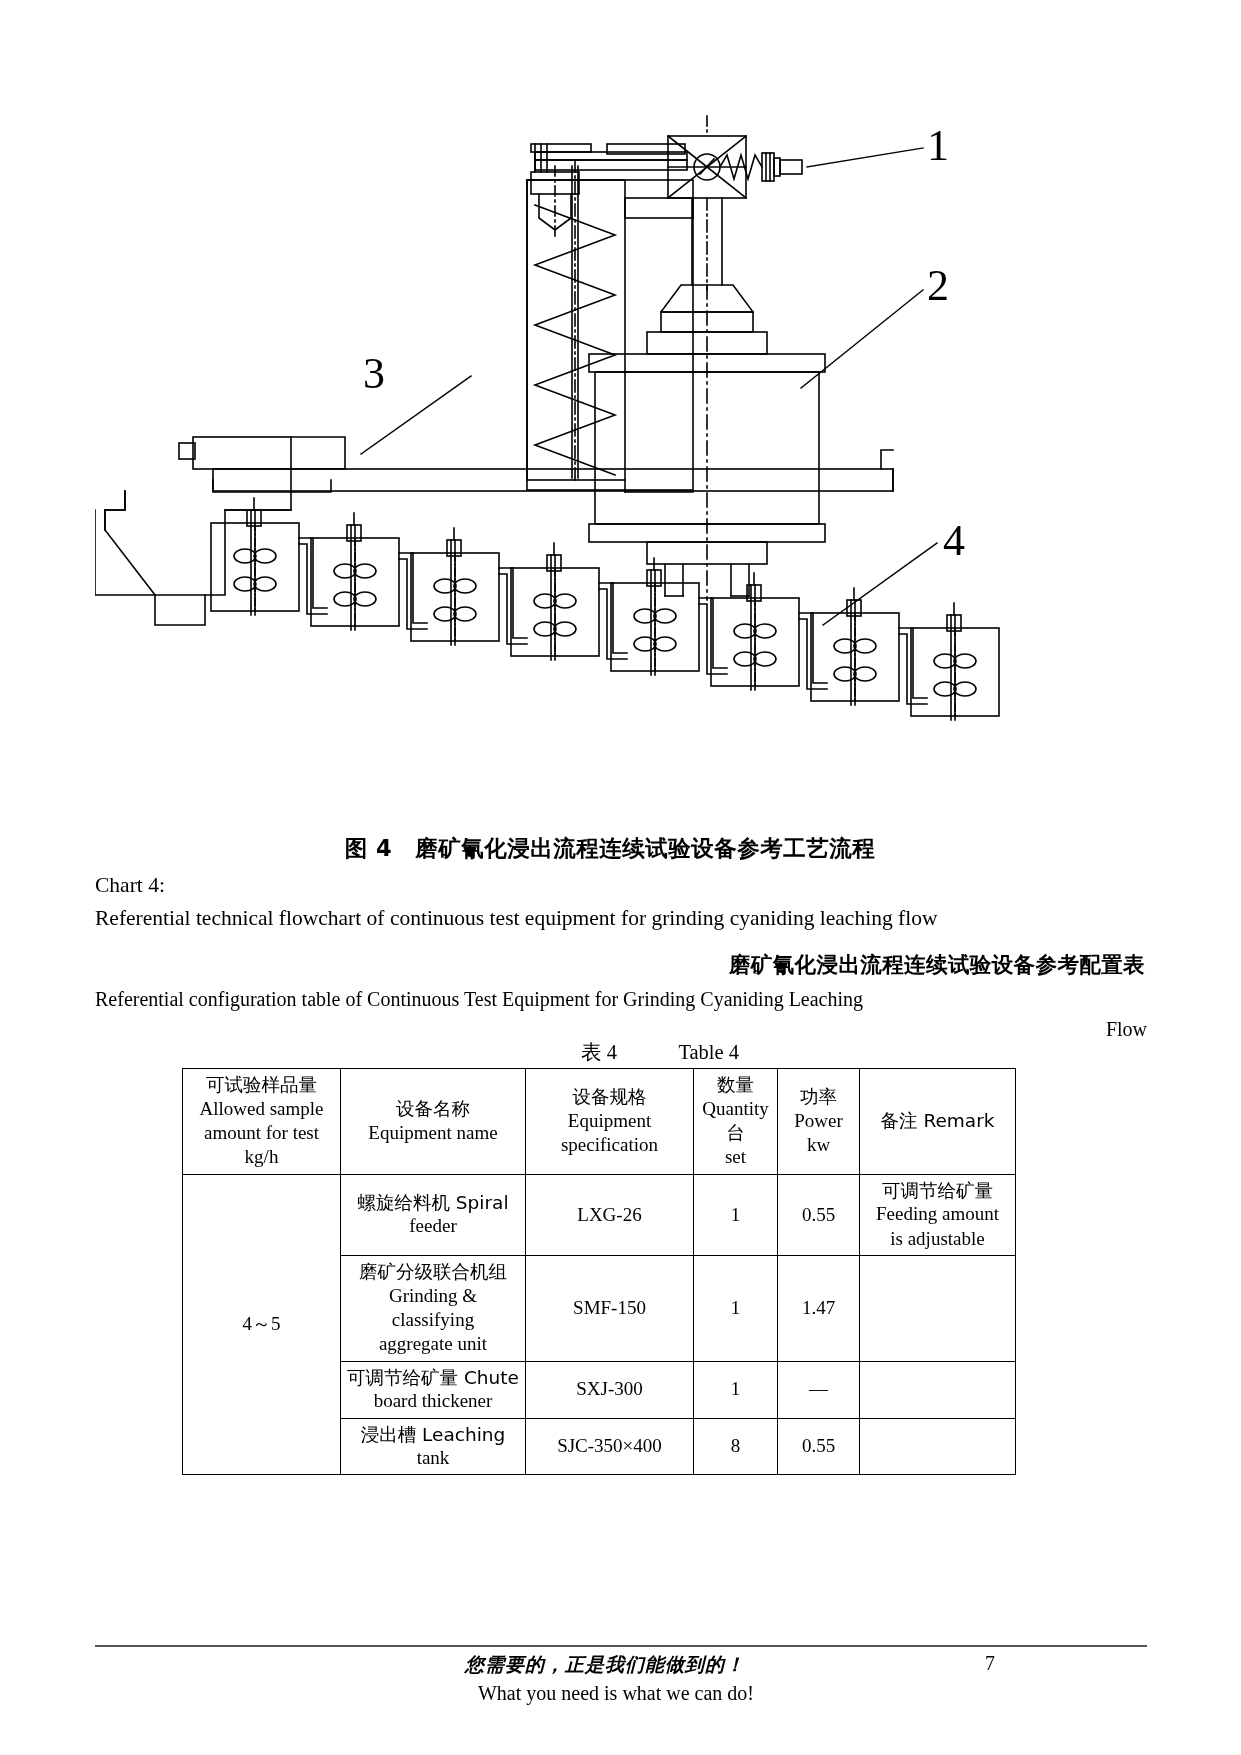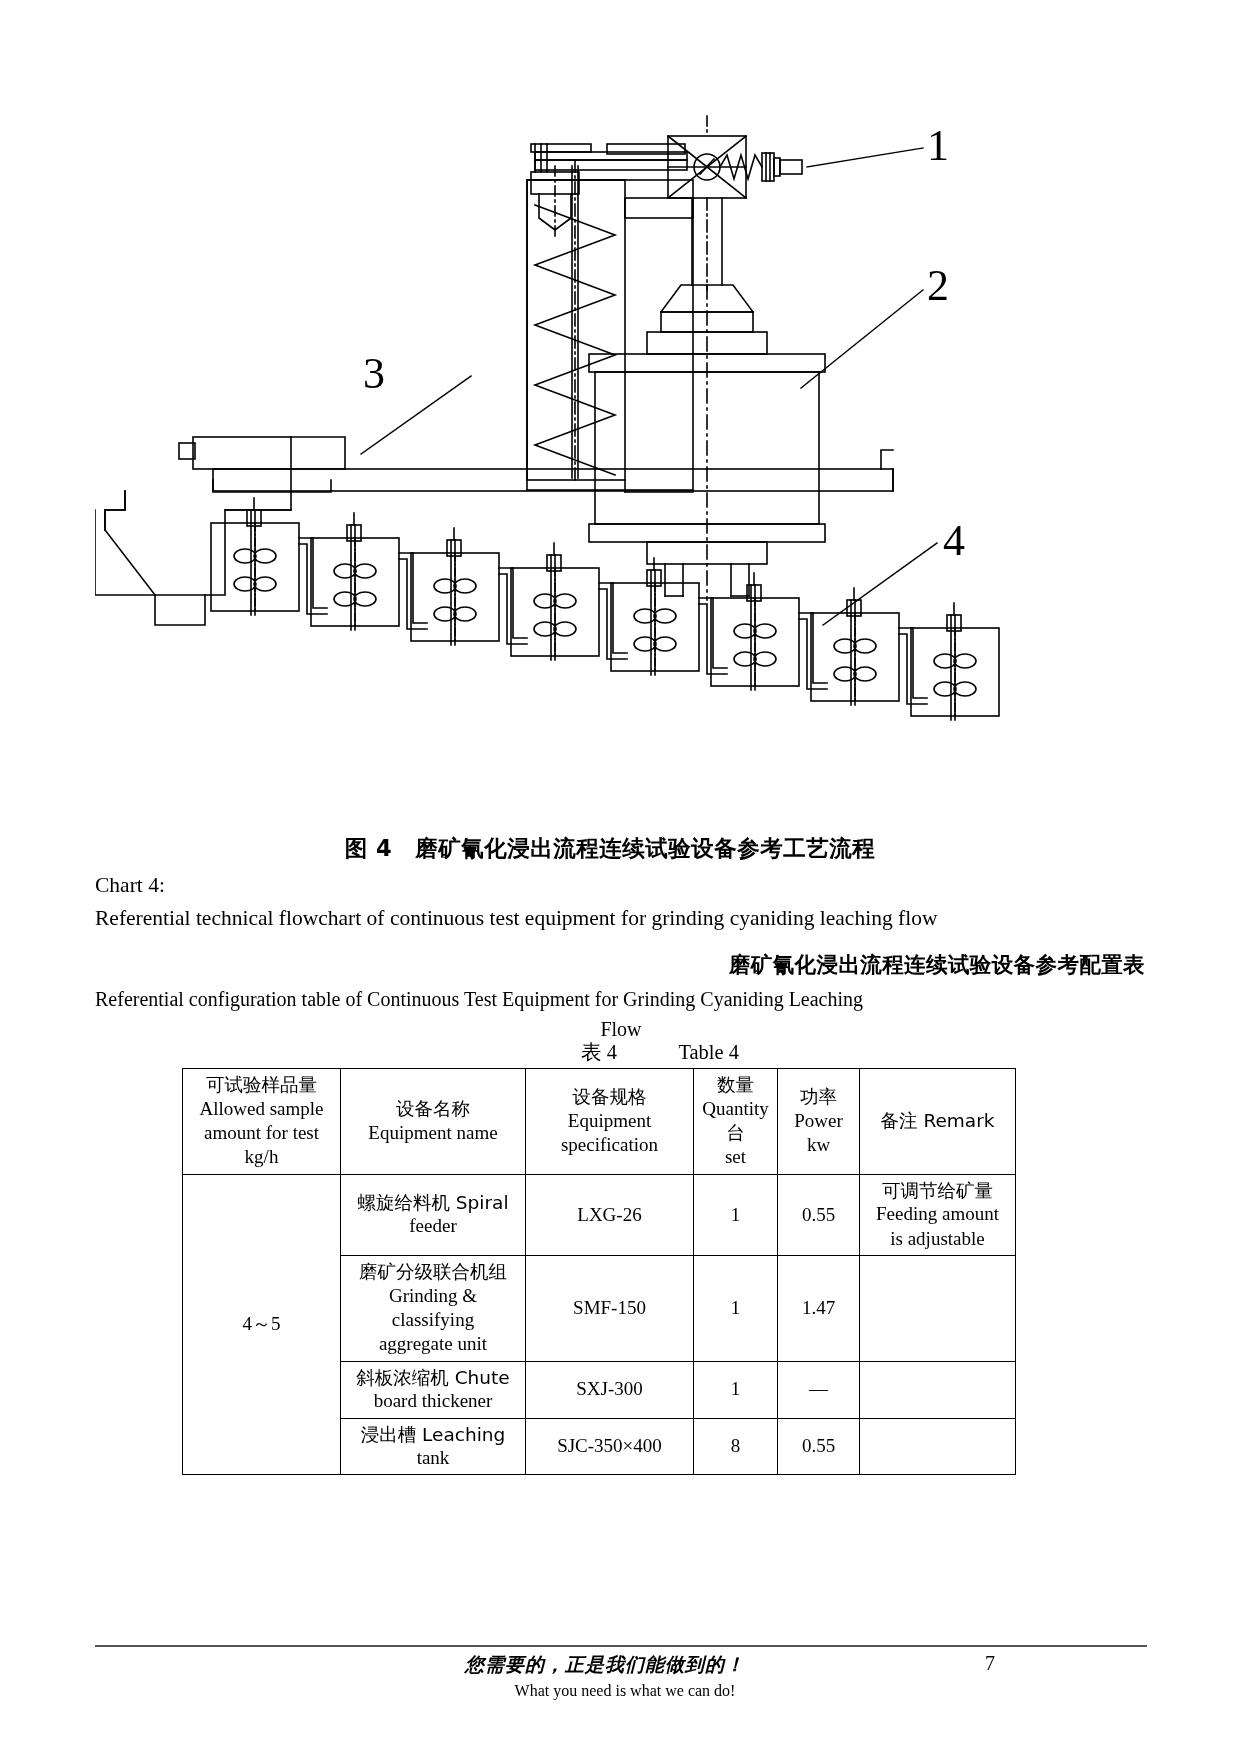--- a/index.html
+++ b/index.html
@@ -89,21 +89,21 @@
     left: 95px;
     top: 984px;
     width: 1052px;
     font-size: 20px;
     line-height: 1.5;
     text-align: justify;
     text-justify: inter-word;
   }
   .tbl-title-en span.lastline {
     display: block;
-    text-align: center;
+    text-align: right;
   }
 
   
   .tbl-number {
     position: absolute;
     left: 95px;
     top: 1038px;
     width: 1050px;
     text-align: center;
     font-size: 20.5px;
@@ -158,25 +158,25 @@
     width: 1052px;
     text-align: center;
     font-size: 19px;
     font-weight: bold;
     font-style: italic;
     font-family: "DejaVu Sans", "Liberation Sans", sans-serif;
     letter-spacing: 1px;
   }
   .footer-en {
     position: absolute;
-    left: 99px;
+    left: 90px;
     top: 1682px;
     width: 1052px;
     text-align: center;
-    font-size: 16px;
+    font-size: 20px;
   }
   .page-number {
     position: absolute;
     left: 960px;
     top: 1652px;
     width: 60px;
     text-align: center;
     font-size: 20px;
   }
 
@@ -534,21 +534,21 @@
           </td>
           <td>SMF-150</td>
           <td>1</td>
           <td>1.47</td>
           <td></td>
         </tr>
 
         <tr>
           <td>
             <span class="cell-lines">
-              <span class="cn">斜板浓缩机 Chute</span>
+              <span class="cn">可调节给矿量 Chute</span>
               <span>board thickener</span>
             </span>
           </td>
           <td>SXJ-300</td>
           <td>1</td>
           <td>—</td>
           <td></td>
         </tr>
 
         <tr>

